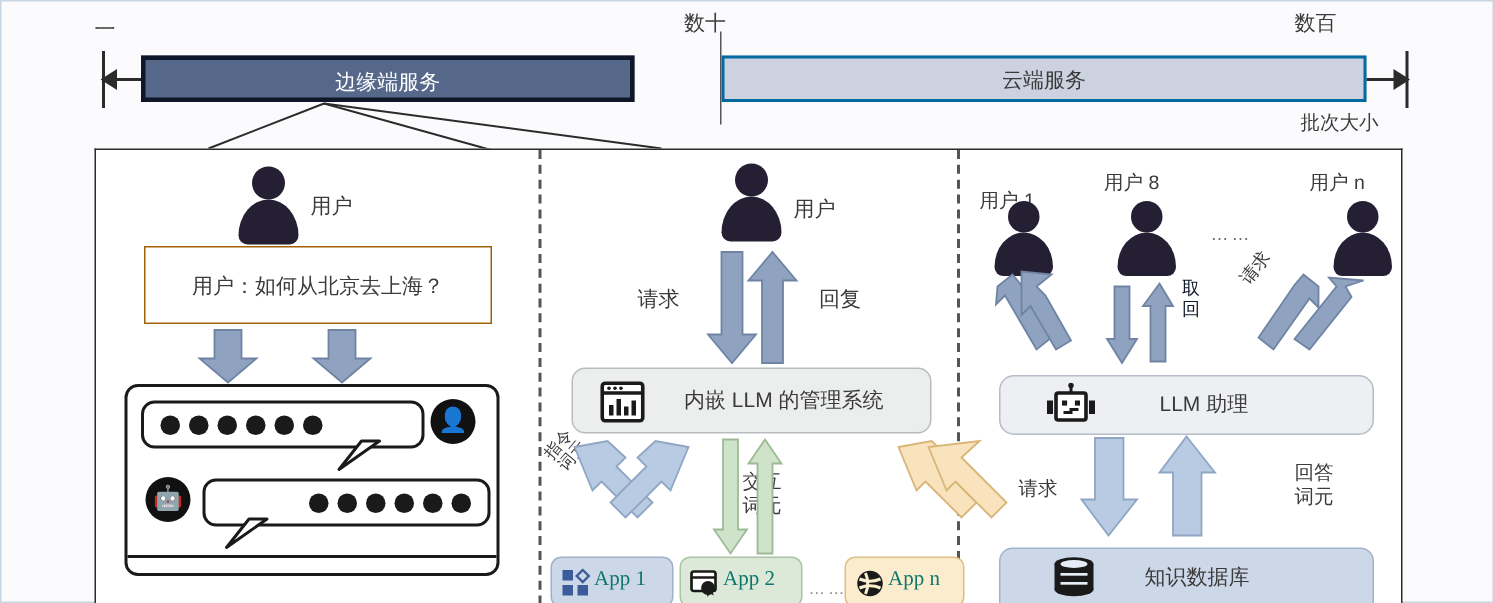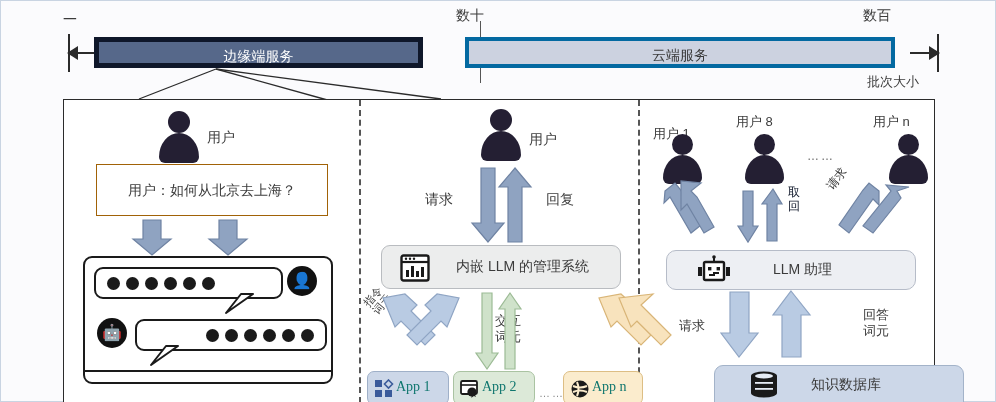--- a/index.html
+++ b/index.html
@@ -15,25 +15,25 @@
     background:#fbfbfd;
     border:1px solid #c9d4e2;
     box-sizing:border-box;
   }
   .abs{position:absolute;}
   .txt{color:#3b3b3b;white-space:nowrap;}
 
   
   #scale-bar-dark{
     left:93px;top:36px;width:329px;height:31px;
-    background:#56688a;border:5px solid #0f172a;box-sizing:border-box;
+    background:#56688a;border:3px solid #0f172a;box-sizing:border-box;
   }
   #scale-bar-light{
-    left:464px;top:36px;width:430px;height:31px;
-    background:#ccd2e0;border:4px solid #0369a1;box-sizing:border-box;
+    left:480px;top:36px;width:430px;height:31px;
+    background:#ccd2e0;border:2px solid #0369a1;box-sizing:border-box;
   }
   .bar-label{
     width:100%;text-align:center;line-height:29px;font-size:14px;
   }
   #scale-bar-dark .bar-label{color:#ffffff;}
   #scale-bar-light .bar-label{color:#3a3a3a;}
 
   
   #cap-left{left:67px;top:33px;width:2px;height:38px;background:#2b2b2b;}
   #cap-right{left:936px;top:33px;width:2px;height:38px;background:#2b2b2b;}
@@ -162,21 +162,21 @@
     background:#edeff3;border:1px solid #b6bcc8;border-radius:10px;box-sizing:border-box;
   }
   #p3-llm-label{position:absolute;left:106px;top:10px;font-size:14px;color:#3b3b3b;}
   .bot-icon{position:absolute;left:30px;top:4px;width:34px;height:32px;}
 
   #p3-label-req{left:678px;top:316px;font-size:13px;}
   #p3-label-ans{left:862px;top:306px;font-size:13px;line-height:1.25;text-align:center;}
 
   #p3-db{
     left:665px;top:364px;width:250px;height:38px;
-    background:#ccd7e8;border:1px solid #a3b3c9;border-radius:9px 9px 0 0;box-sizing:border-box;margin-left:48px;
+    background:#ccd7e8;border:1px solid #a3b3c9;border-radius:9px 9px 0 0;box-sizing:border-box;
   }
   #p3-db-label{position:absolute;left:96px;top:10px;font-size:14px;color:#3b3b3b;}
   .db-icon{position:absolute;left:32px;top:5px;width:34px;height:28px;}
 
   svg.arrows{position:absolute;left:0;top:0;width:996px;height:402px;pointer-events:none;}
 </style>
 </head>
 <body>
 
 <div id="root">

